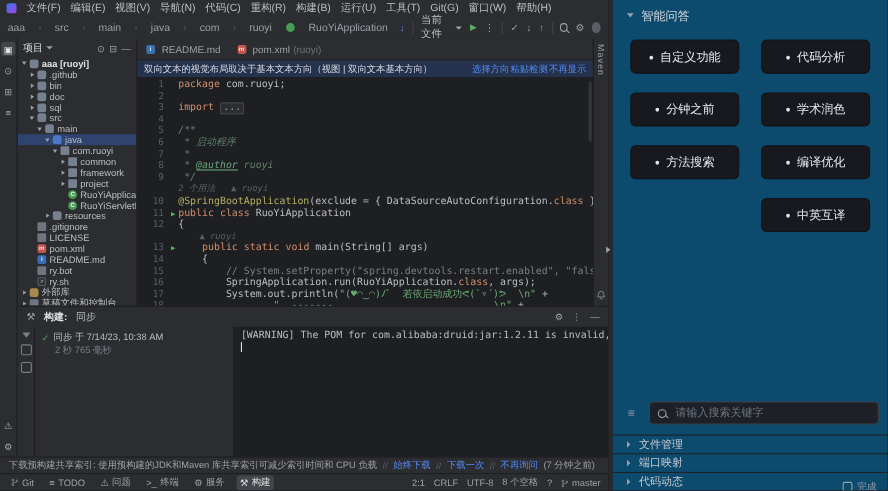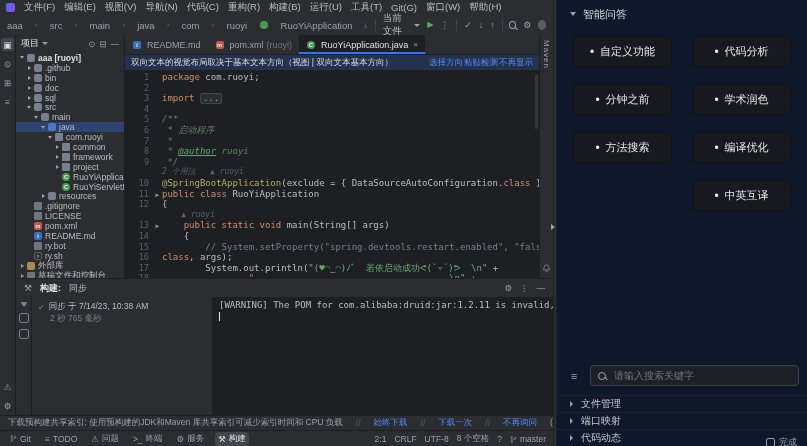--- a/index.html
+++ b/index.html
@@ -93,35 +93,35 @@
   .btool.tri{width:0;height:0;border:none;border-left:4px solid transparent;border-right:4px solid transparent;border-top:5px solid #7a7e85;}
   .blist{width:168px;flex:none;padding:4px 6px;font-size:8.5px;border-right:1px solid #1e1f22;overflow:hidden;}
   .blrow{display:flex;gap:4px;align-items:center;white-space:nowrap;}
   .bcheck{color:#5fad65;font-size:8px;}
   .bres{color:#bcbec4;}
   .bdur{color:#787d87;padding-left:12px;white-space:nowrap;}
   .bout{flex:1;background:#1e1f22;padding:3px 6px;font-family:"DejaVu Sans Mono",monospace;font-size:9px;line-height:11px;
         color:#bcbec4;position:relative;overflow:hidden;white-space:nowrap;}
   .caret{display:inline-block;width:1px;height:9px;background:#dfe1e5;vertical-align:middle;}
   
-  .hintrow{height:14px;flex:none;border-top:1px solid #1e1f22;display:flex;align-items:center;gap:13px;padding:0 8px;
+  .hintrow{height:14px;flex:none;border-top:1px solid #1e1f22;display:flex;align-items:center;gap:5px;padding:0 8px;
            font-size:8.5px;color:#9da0a8;white-space:nowrap;overflow:hidden;}
   .hlink{color:#548af7;}
   .hsep{color:#5a5d63;}
   .statusbar{height:15px;flex:none;border-top:1px solid #1e1f22;display:flex;align-items:center;gap:8px;padding:0 7px;font-size:8.5px;color:#9da0a8;}
   .stool{display:flex;align-items:center;gap:3px;padding:1px 3px;border-radius:3px;}
   .stool.active{background:#43454a;color:#dfe1e5;}
   .sb-right{margin-left:auto;display:flex;gap:8px;align-items:center;white-space:nowrap;}
   .branch{display:flex;align-items:flex-end;gap:3px;}
   
   .splitter{position:absolute;left:553px;top:0;width:4px;height:446px;background:#2b2d30;border-left:1px solid #1e1f22;border-right:1px solid #1e1f22;box-sizing:border-box;}
   .collapse{position:absolute;left:548px;top:220px;width:10px;height:14px;display:flex;align-items:center;justify-content:center;}
   .collapse::before{content:"";width:0;height:0;border-top:3.5px solid transparent;border-bottom:3.5px solid transparent;border-left:4.5px solid #9da0a8;}
   
-  .assistant{position:absolute;left:557px;top:0;width:250px;height:446px;background:#0f172a;display:flex;flex-direction:column;box-sizing:border-box;}
+  .assistant{position:absolute;left:557px;top:0;width:250px;height:446px;background:#0c4a6e;display:flex;flex-direction:column;box-sizing:border-box;}
   .aheader{height:28px;flex:none;display:flex;align-items:center;gap:6px;padding:0 12px;font-size:11px;color:#d5d7dd;}
   .hchev{width:8px;height:8px;display:flex;align-items:center;justify-content:center;}
   .hchev::before{content:"";width:0;height:0;border-left:3.5px solid transparent;border-right:3.5px solid transparent;border-top:4px solid #9da0a8;}
   .agrid{display:grid;grid-template-columns:1fr 1fr;gap:17px 20px;padding:8px 16px 0;}
   .abtn{height:29px;background:#17191f;border:1px solid #101217;border-radius:5px;color:#e6e8ee;font-size:11px;
         display:flex;align-items:center;justify-content:center;gap:6px;cursor:pointer;}
   .abtn .bdot{font-size:12px;color:#e6e8ee;}
   .abtn.last{grid-column:2;}
   .aspacer{flex:1;}
   .asearch{display:flex;align-items:center;gap:7px;padding:0 8px 9px;}
@@ -339,25 +339,20 @@
             <div class="tabs">
               <div class="tab">
                 <span class="ti info"></span>
                 <span>README.md</span>
               </div>
               <div class="tab">
                 <span class="ti mvn"></span>
                 <span>pom.xml</span>
                 <span class="note">(ruoyi)</span>
               </div>
-              <div class="tab active">
-                <span class="ti cls"></span>
-                <span>RuoYiApplication.java</span>
-                <span class="tabx">×</span>
-              </div>
             </div>
 
             <div class="banner">
               <span>双向文本的视觉布局取决于基本文本方向（视图 | 双向文本基本方向）</span>
               <span class="links">
                 <span class="blink">选择方向</span>
                 <span class="blink">粘贴检测</span>
                 <span class="blink">不再显示</span>
               </span>
             </div>
@@ -373,21 +368,21 @@
               <div class="cl"><span class="ln">8</span><span class="gslot"></span><span class="doc"> * </span><span class="tag">@author</span><span class="doc"> ruoyi</span></div>
               <div class="cl"><span class="ln">9</span><span class="gslot"></span><span class="doc"> */</span></div>
               <div class="cl"><span class="ln"></span><span class="gslot"></span><span class="inlay">2 个用法   ▲ ruoyi</span></div>
               <div class="cl"><span class="ln">10</span><span class="gslot"></span><span class="ann">@SpringBootApplication</span><span class="pl">(exclude = { DataSourceAutoConfiguration.</span><span class="kw">class</span><span class="pl"> })</span></div>
               <div class="cl"><span class="ln">11</span><span class="gslot"><span class="grun">▶</span></span><span class="kw">public class </span><span class="pl">RuoYiApplication</span></div>
               <div class="cl"><span class="ln">12</span><span class="gslot"></span><span class="pl">{</span></div>
               <div class="cl"><span class="ln"></span><span class="gslot"></span><span class="inlay">    ▲ ruoyi</span></div>
               <div class="cl"><span class="ln">13</span><span class="gslot"><span class="grun">▶</span></span><span class="pl">    </span><span class="kw">public static void </span><span class="pl">main(String[] args)</span></div>
               <div class="cl"><span class="ln">14</span><span class="gslot"></span><span class="pl">    {</span></div>
               <div class="cl"><span class="ln">15</span><span class="gslot"></span><span class="com">        // System.setProperty("spring.devtools.restart.enabled", "false");</span></div>
-              <div class="cl"><span class="ln">16</span><span class="gslot"></span><span class="kw">class</span><span class="pl">, args);</span></div>
+              <div class="cl"><span class="ln">16</span><span class="gslot"></span><span class="pl">        SpringApplication.run(RuoYiApplication.</span><span class="kw">class</span><span class="pl">, args);</span></div>
               <div class="cl"><span class="ln">17</span><span class="gslot"></span><span class="pl">        System.out.println(</span><span class="str">"(♥◠‿◠)ﾉﾞ  若依启动成功ᕙ(`▿´)ᕗ  \n"</span><span class="pl"> +</span></div>
               <div class="cl"><span class="ln">18</span><span class="gslot"></span><span class="str">                " .-------.       ____     __        \n"</span><span class="pl"> +</span></div>
 
               <div class="vscroll"></div>
             </div>
           </div>
 
           <div class="rstripe">
             <span class="vlabel">Maven</span>
             <span class="rspacer"></span>

